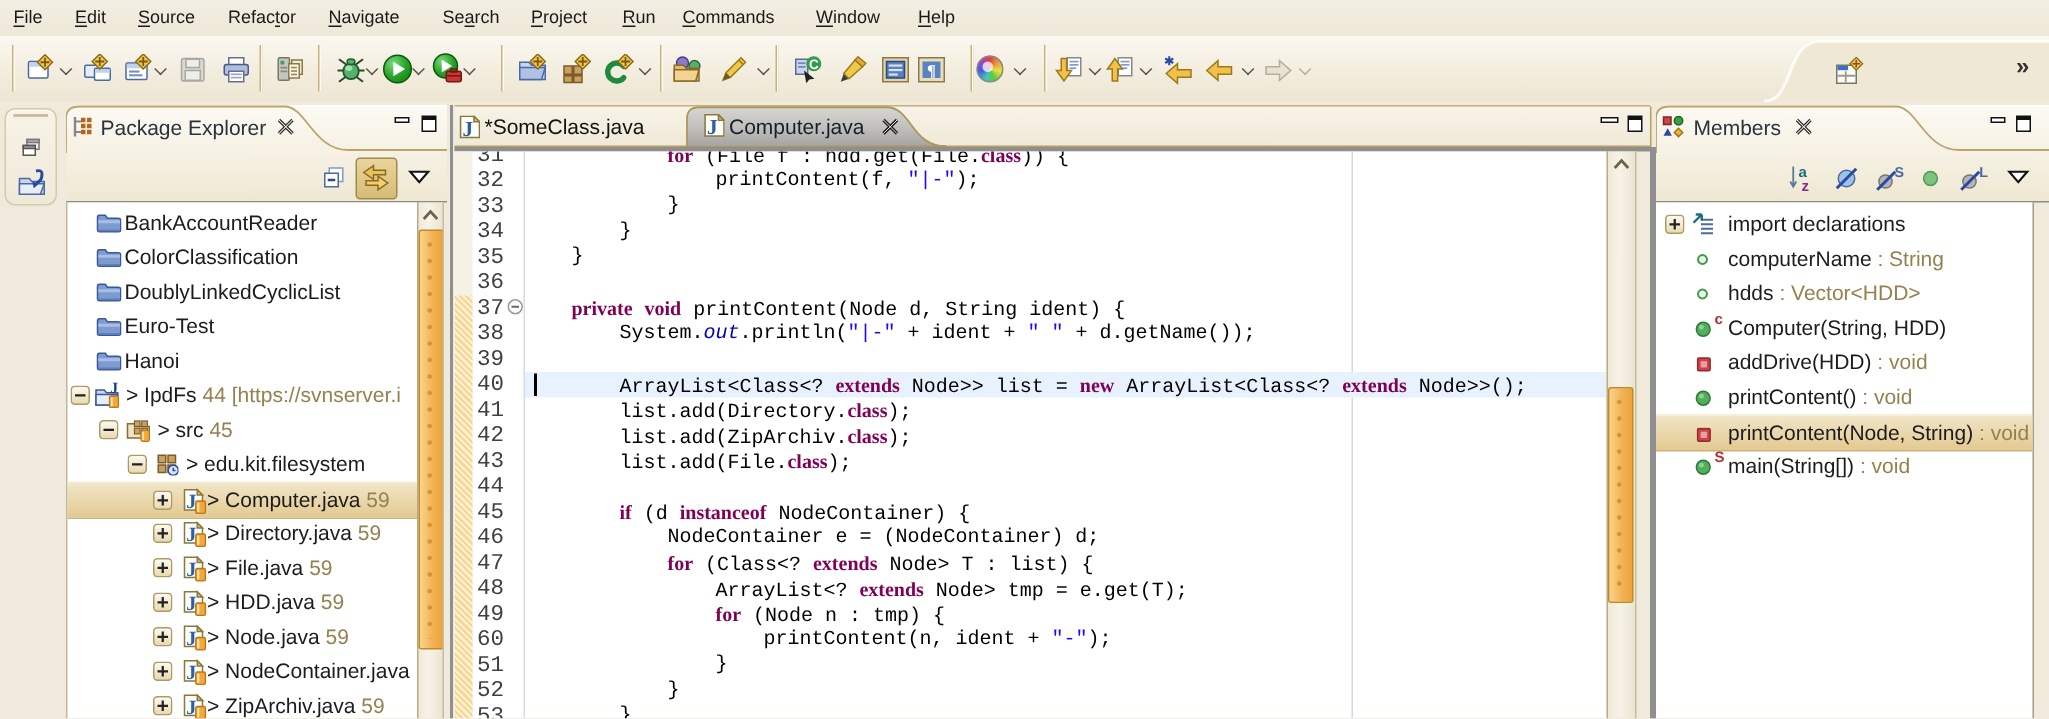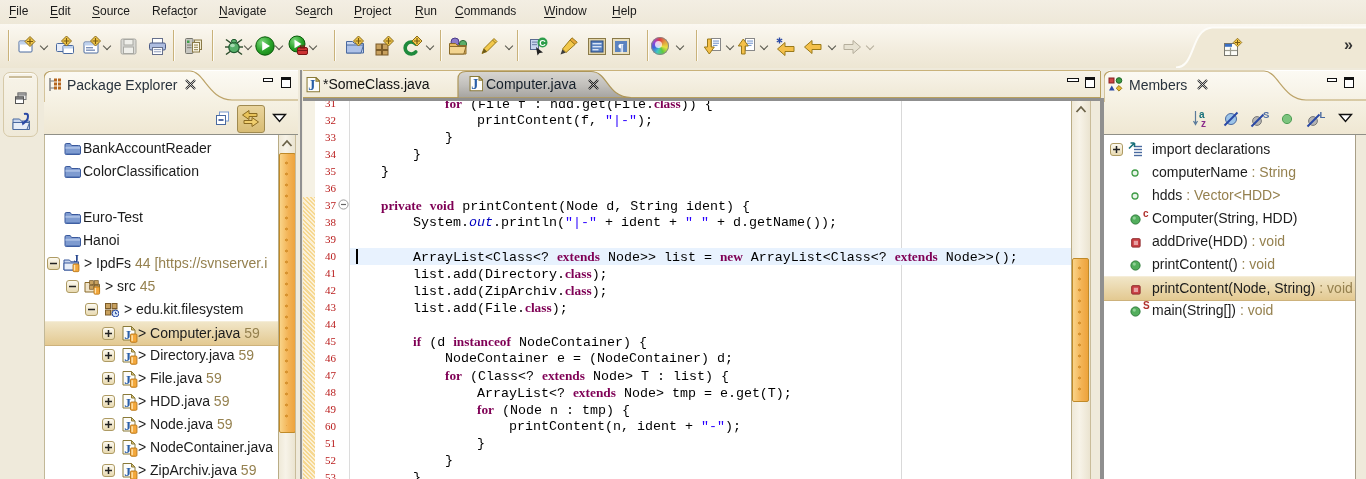--- a/index.html
+++ b/index.html
@@ -21,21 +21,21 @@
 .ptitle{position:absolute;font-size:14px;color:#29333D;white-space:nowrap;}
 .white{background:#fff;}
 
 .trow{position:absolute;height:23px;line-height:23px;font-size:14px;white-space:nowrap;}
 .dec{color:#95814F;}
 .selrow{background:linear-gradient(#F1E6C8,#E3C991);border-top:1px solid #F5EDD8;border-bottom:1px solid #CDB27C;}
 
 .cl{position:absolute;left:46px;height:17px;line-height:17px;
   font-family:"Liberation Mono",monospace;font-size:13.34px;white-space:pre;color:#000;}
 .ln{position:absolute;width:22px;text-align:right;height:17px;line-height:17px;
-  font-family:Liberation Serif, serif;font-size:11px;color:#b91c1c;}
+  font-family:Liberation Mono, monospace;font-size:15px;color:#404040;}
 .kw{color:#7F0055;font-weight:bold;font-style:normal;font-family:Liberation Serif, serif;}
 .st{color:#2A00FF;font-style:normal;}
 .sf{color:#0000C0;font-style:italic;}
 </style>
 </head>
 <body>
 <div id="menubar" class="abs">
 <span style="left:9px"><u>F</u>ile</span>
 <span style="left:50px"><u>E</u>dit</span>
 <span style="left:92px"><u>S</u>ource</span>
@@ -388,20 +388,26 @@
         <svg class="abs" style="left:19px;top:4px" width="17" height="15" viewBox="0 0 17 15">
           <use href="#s-folder"></use>
         </svg>
         <span class="abs" style="left:38px">BankAccountReader</span>
       </div>
 <div class="trow" style="left:0;top:25px;width:233px;">
         <svg class="abs" style="left:19px;top:4px" width="17" height="15" viewBox="0 0 17 15">
           <use href="#s-folder"></use>
         </svg>
         <span class="abs" style="left:38px">ColorClassification</span>
+      </div>
+<div class="trow" style="left:0;top:48px;width:233px;">
+        <svg class="abs" style="left:19px;top:4px" width="17" height="15" viewBox="0 0 17 15">
+          <use href="#s-folder"></use>
+        </svg>
+        <span class="abs" style="left:38px">DoublyLinkedCyclicList</span>
       </div>
 <div class="trow" style="left:0;top:71px;width:233px;">
         <svg class="abs" style="left:19px;top:4px" width="17" height="15" viewBox="0 0 17 15">
           <use href="#s-folder"></use>
         </svg>
         <span class="abs" style="left:38px">Euro-Test</span>
       </div>
 <div class="trow" style="left:0;top:94px;width:233px;">
         <svg class="abs" style="left:19px;top:4px" width="17" height="15" viewBox="0 0 17 15">
           <use href="#s-folder"></use>

